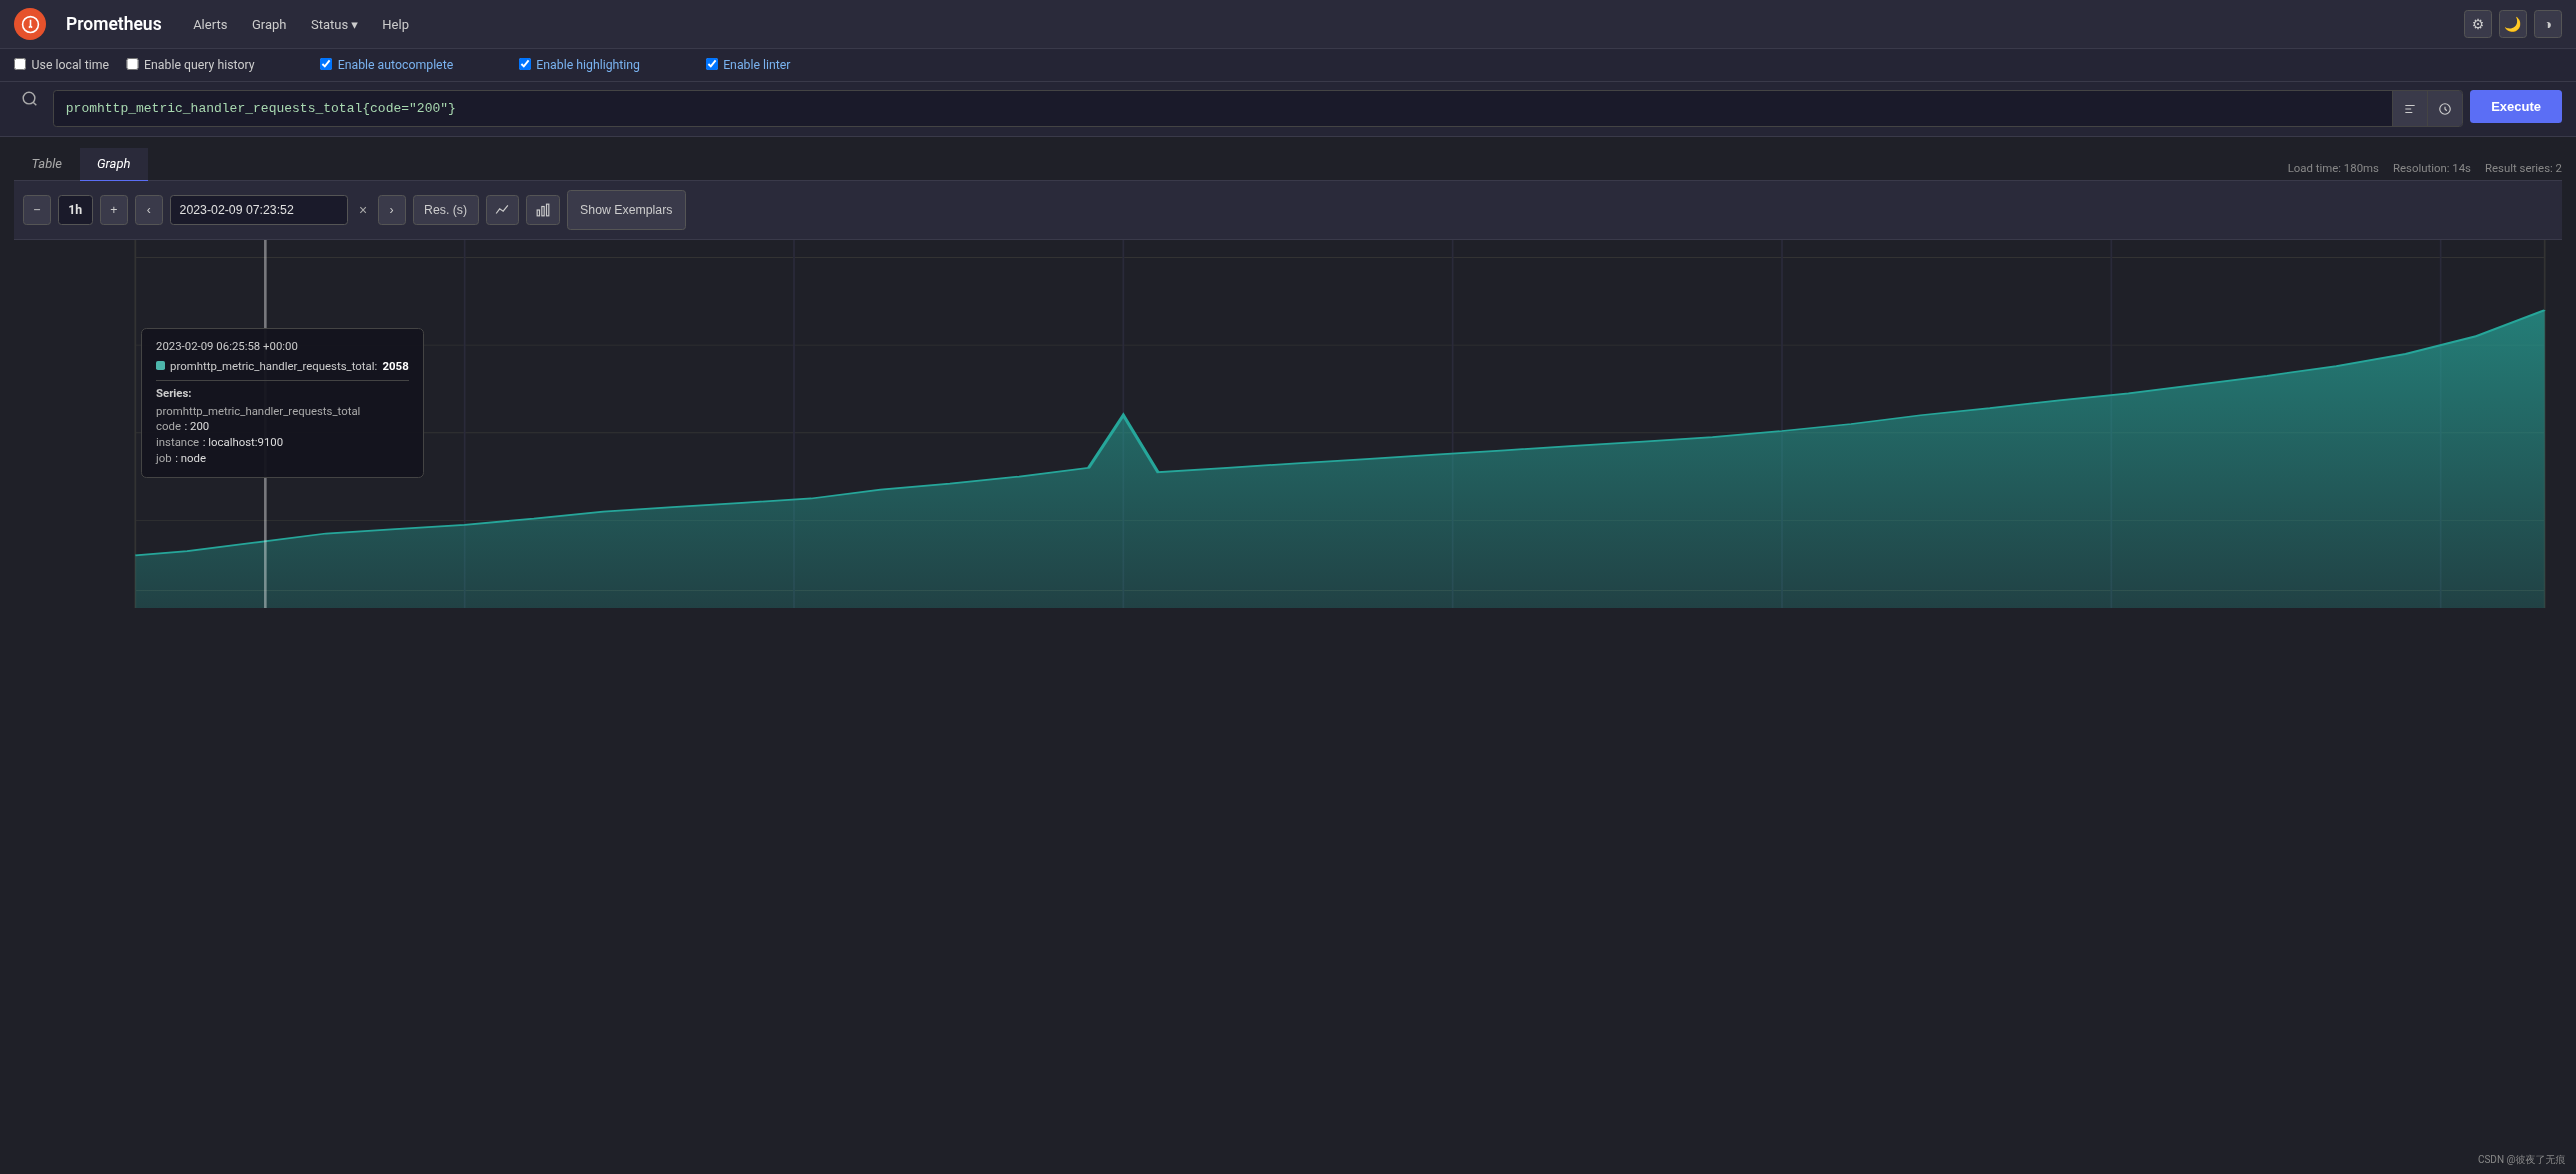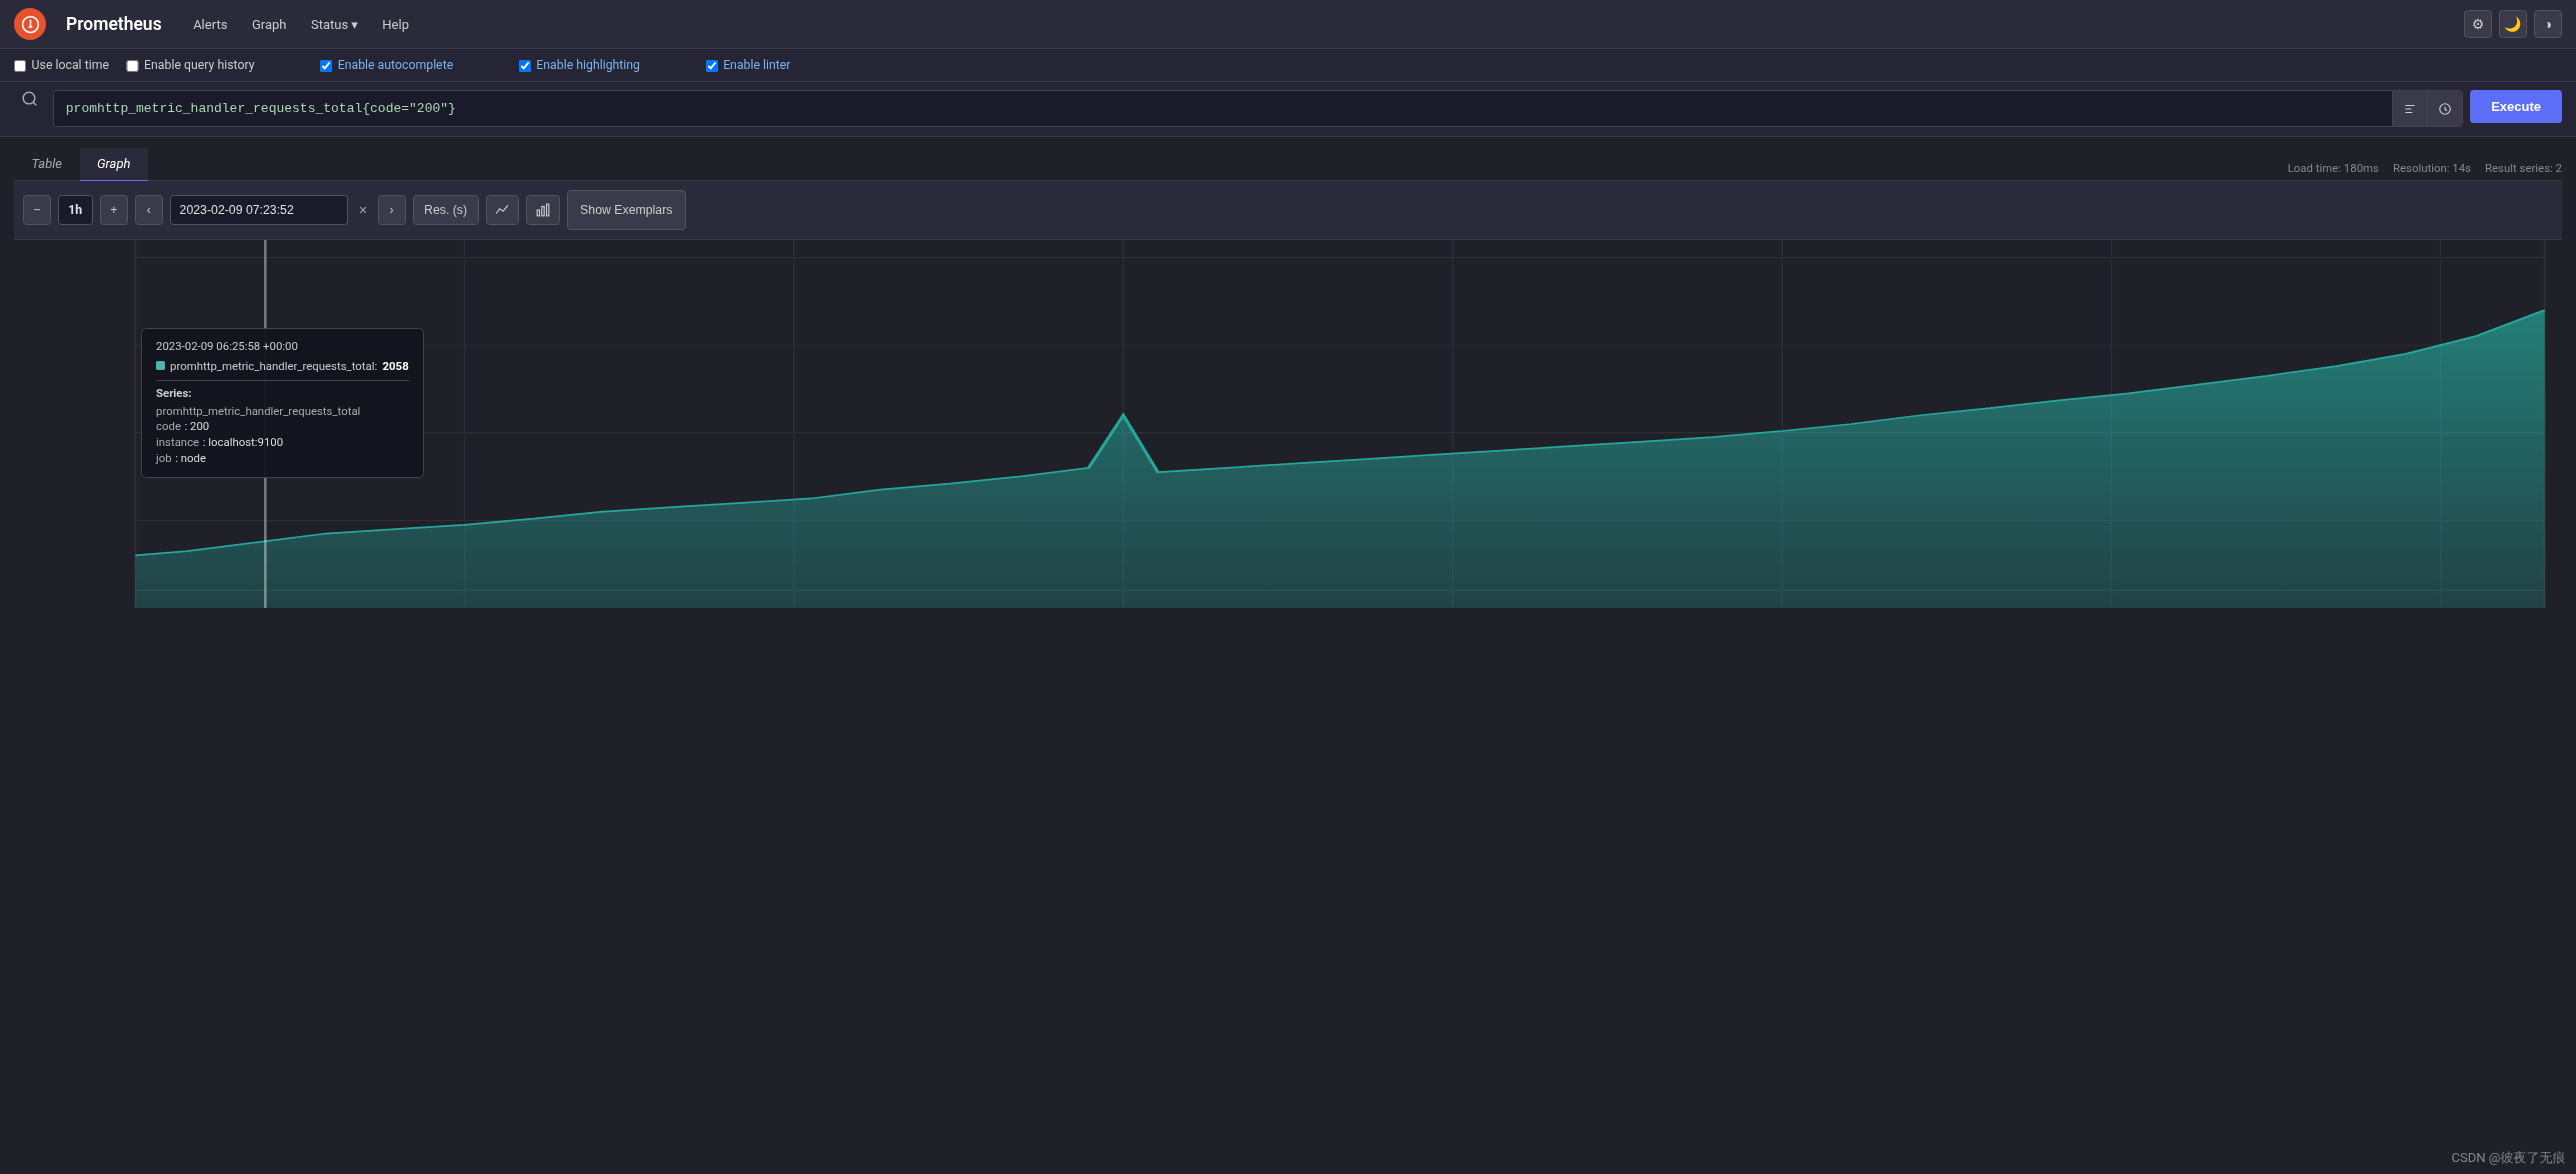--- a/index.html
+++ b/index.html
@@ -88,21 +88,21 @@
     .settings-bar {
       background: #252535;
       padding: 8.8px 14px;
       display: flex;
       align-items: center;
       gap: 17.5px;
       border-bottom: 0.9px solid #3a3a4a;
     }
     .checkbox-label {
       display: flex;
-      align-items: flex-end;
+      align-items: flex-start;
       gap: 5.3px;
       cursor: pointer;
       color: #ccc;
       font-size: 12.3px;
       white-space: nowrap;
     }
     .checkbox-label input[type="checkbox"] {
       width: 12.3px;
       height: 12.3px;
       cursor: pointer;
@@ -371,21 +371,21 @@
       color: #888;
       font-size: 10.5px;
       text-align: right;
     }
 
     .watermark {
       position: fixed;
       bottom: 7px;
       right: 10.5px;
       color: #888;
-      font-size: 13px;
+      font-size: 10px;
       margin-left: 8px;
     }
   </style>
 </head>
 <body>
 
 <nav class="navbar">
   <div class="navbar-brand">
     <div class="brand-icon">
       <svg width="19" height="19" viewBox="0 0 24 24" fill="white">

